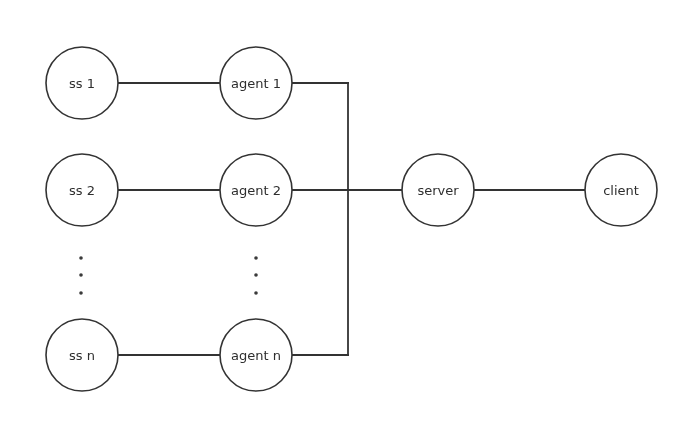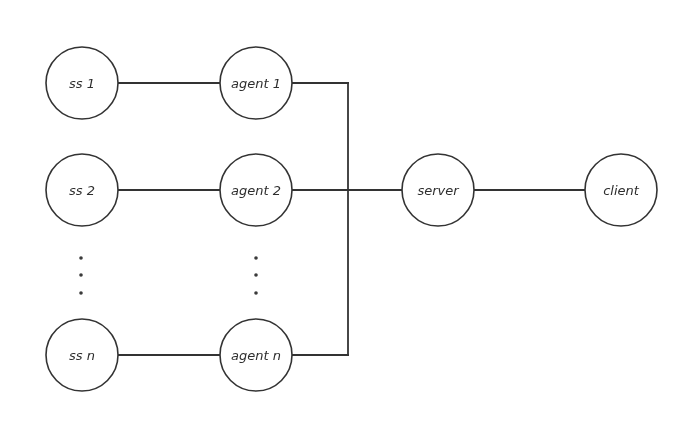--- a/index.html
+++ b/index.html
@@ -9,21 +9,20 @@
   }
   body {
     font-family: "DejaVu Sans", "Liberation Sans", sans-serif;
   }
   #canvas {
     position: relative;
     width: 687px;
     height: 422px;
     background: #ffffff;
     overflow: hidden;
-    font-style: italic;
   }
   #diagram-svg {
     position: absolute;
     left: 0;
     top: 0;
     width: 687px;
     height: 422px;
     display: block;
   }
   .node-circle {

